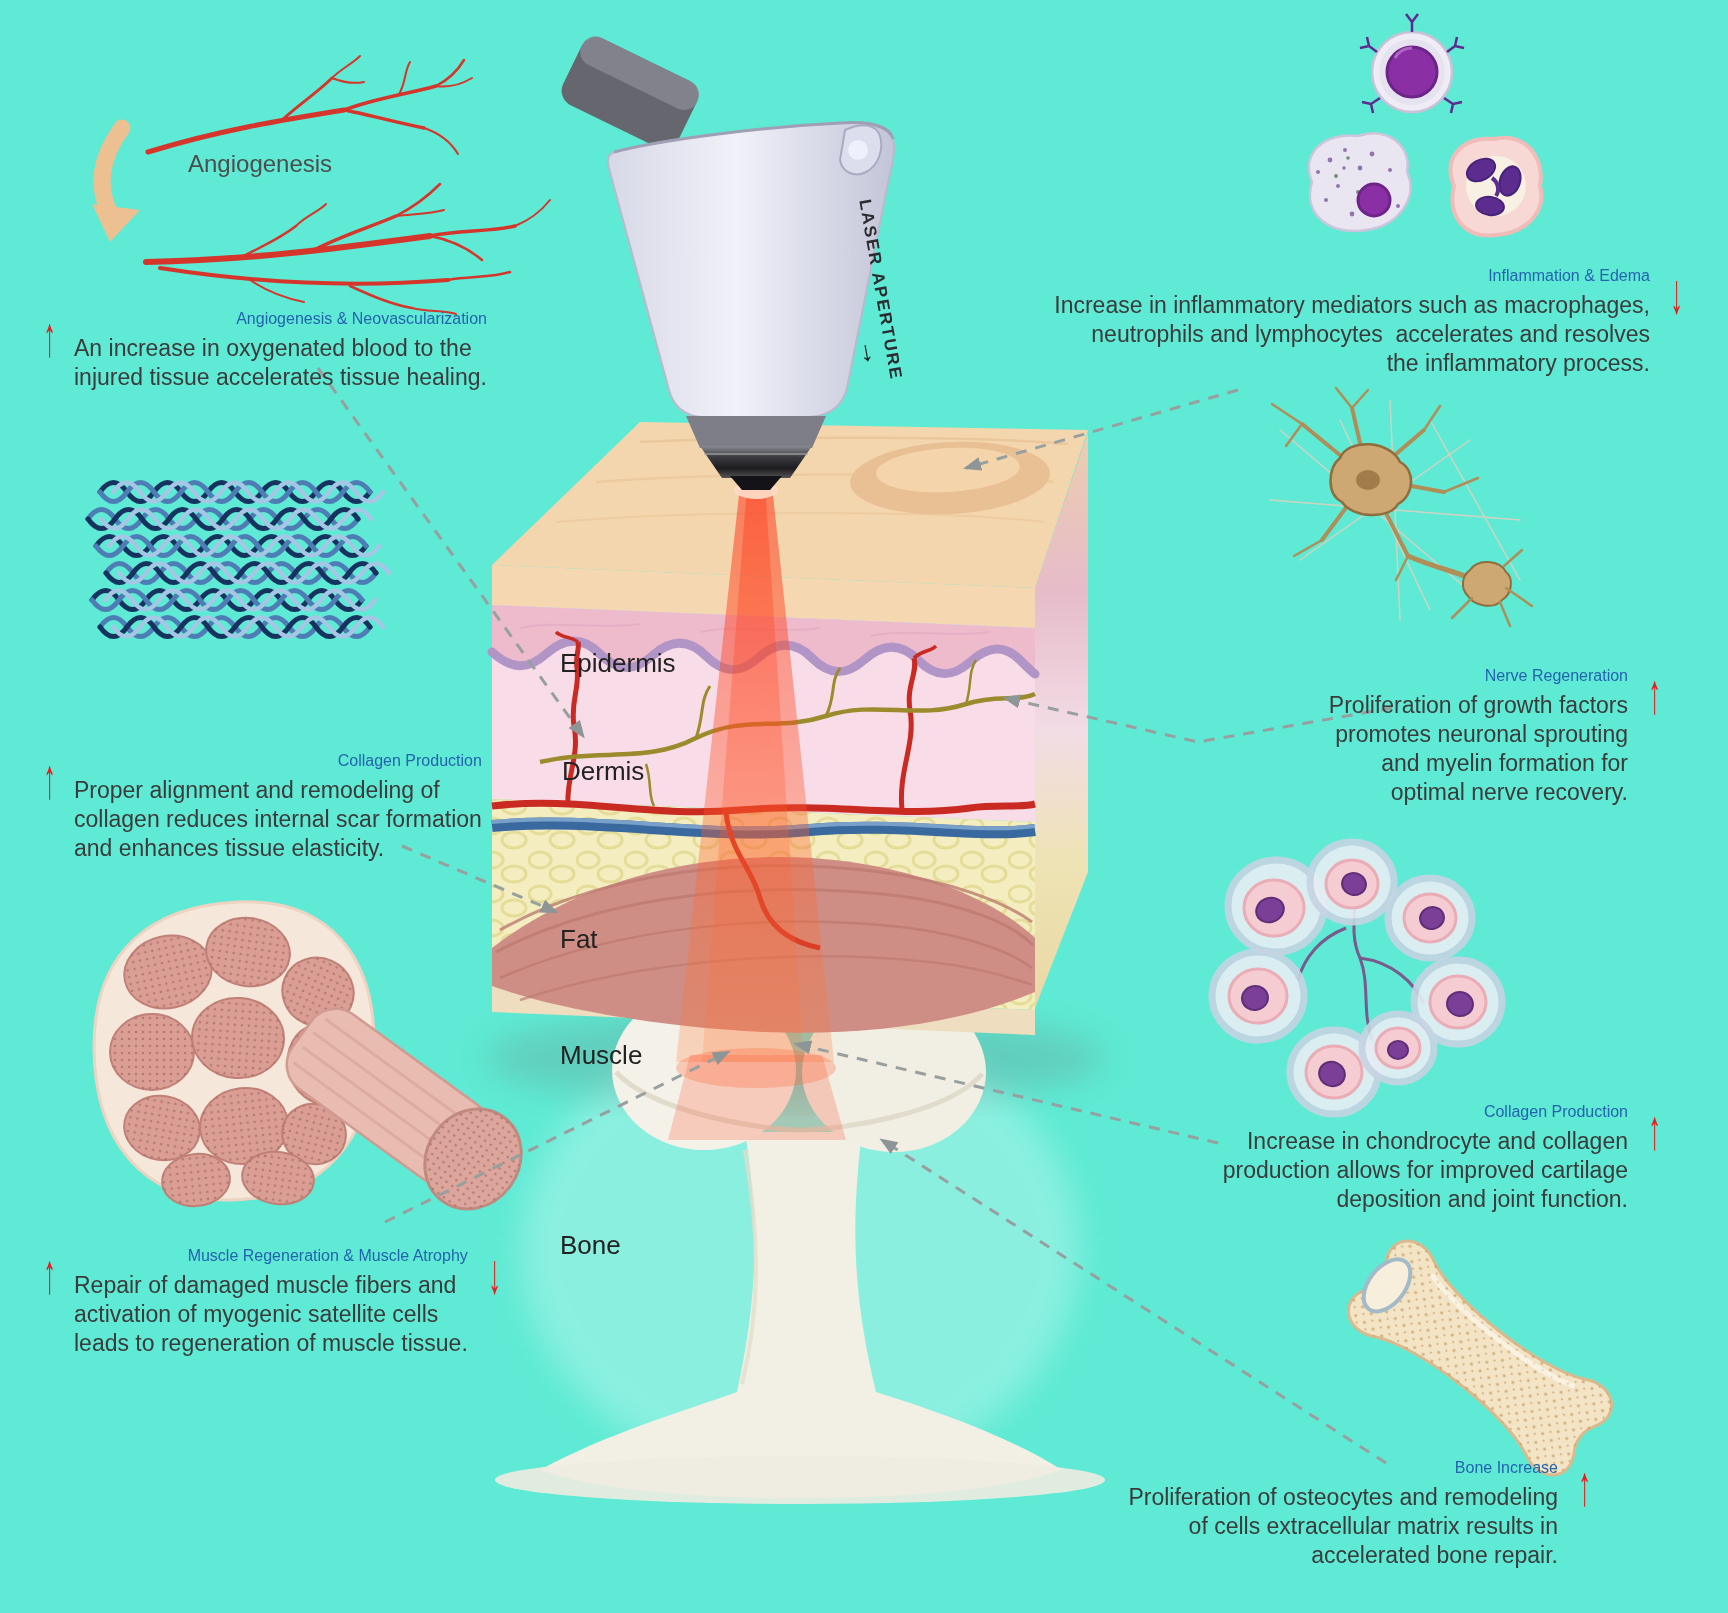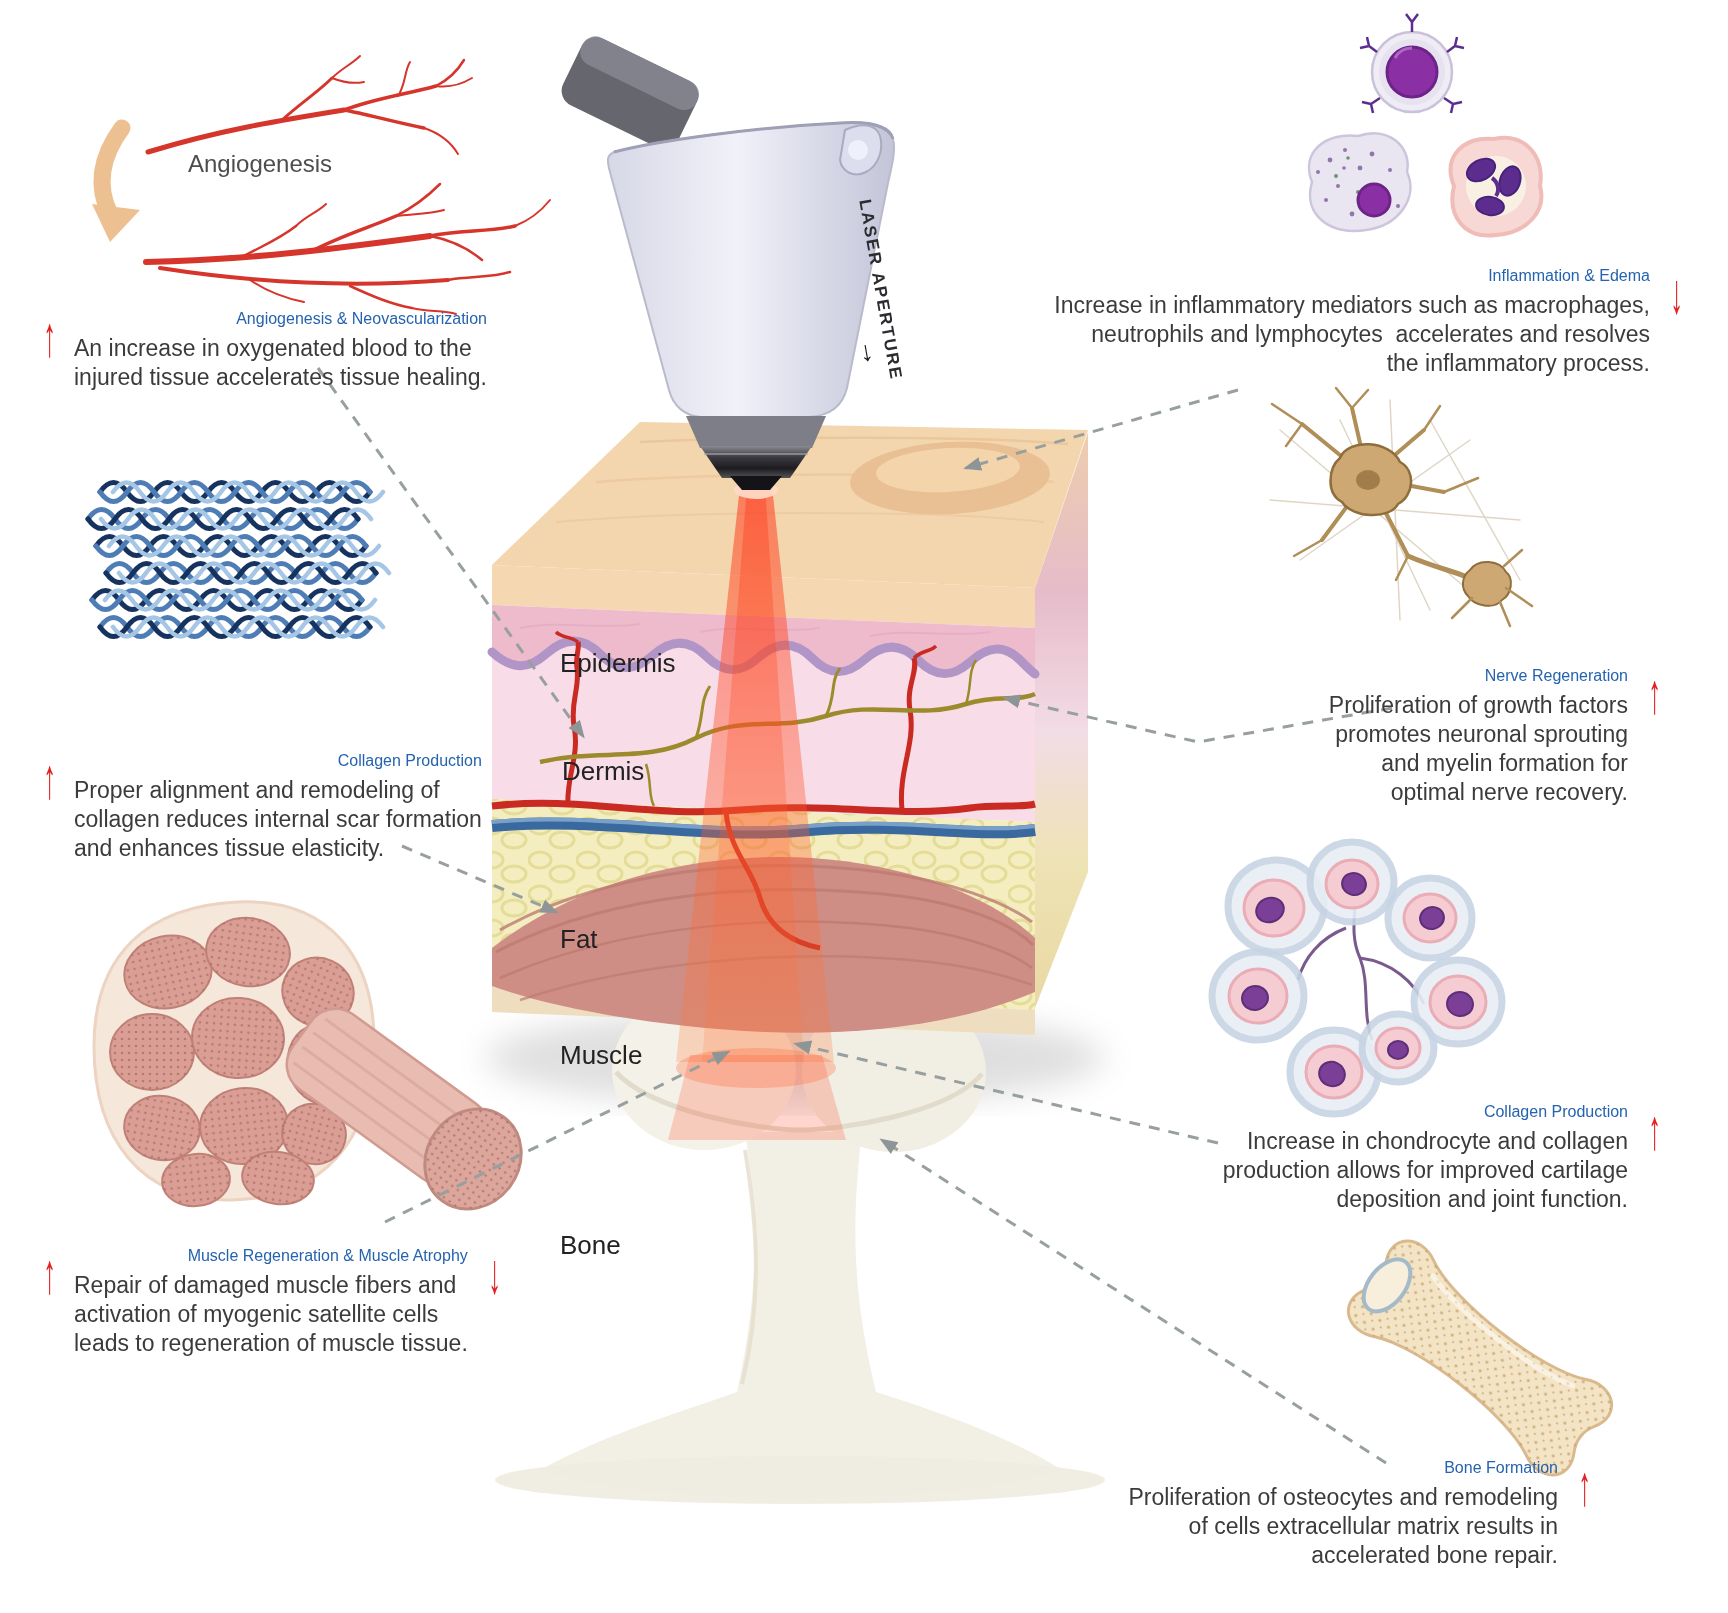--- a/index.html
+++ b/index.html
@@ -1,16 +1,16 @@
 <!DOCTYPE html>
 <html><head>
 <meta charset="utf-8">
 <style>
   html,body{margin:0;padding:0;background:#79a679;}
-  .canvas{position:relative;width:1728px;height:1613px;background:#ffffff;overflow:hidden;
+  .canvas{position:relative;width:1728px;height:1613px;background:#5eead4;overflow:hidden;
           font-family:"Liberation Sans", sans-serif;}
   .art{position:absolute;left:0;top:0;}
   .tb{position:absolute;width:max-content;}
   .tb-title{font-size:16px;font-weight:400;color:#2563af;line-height:31px;white-space:pre-wrap;text-align:right;}
   .tb-body{font-size:23px;color:#3b3b3b;line-height:29px;white-space:pre-wrap;}
   .tb.right{text-align:right;}
   .trend{position:absolute;color:#e51f1f;font-size:30px;line-height:30px;font-weight:400;
          transform:scaleY(1.9) scaleX(.85);transform-origin:center top;}
   .layer-label{position:absolute;font-size:26px;color:#222;}
   .ill-label{position:absolute;font-size:24px;color:#4d4d4d;}
@@ -424,19 +424,19 @@
 <div class="tb right" style="right:100px;top:1096px">
   <span class="trend" style="right:-34px;top:5px">↑</span>
   <div class="tb-title">Collagen Production</div>
   <div class="tb-body">Increase in chondrocyte and collagen
 production allows for improved cartilage
 deposition and joint function.</div>
 </div>
 
 <div class="tb right" style="right:170px;top:1452px">
   <span class="trend" style="right:-34px;top:5px">↑</span>
-  <div class="tb-title">Bone Formation</div>
+  <div class="tb-title">Bone Increase</div>
   <div class="tb-body">Proliferation of osteocytes and remodeling
 of cells extracellular matrix results in
 accelerated bone repair.</div>
 </div>
 
 </div>
 
 </body></html>

